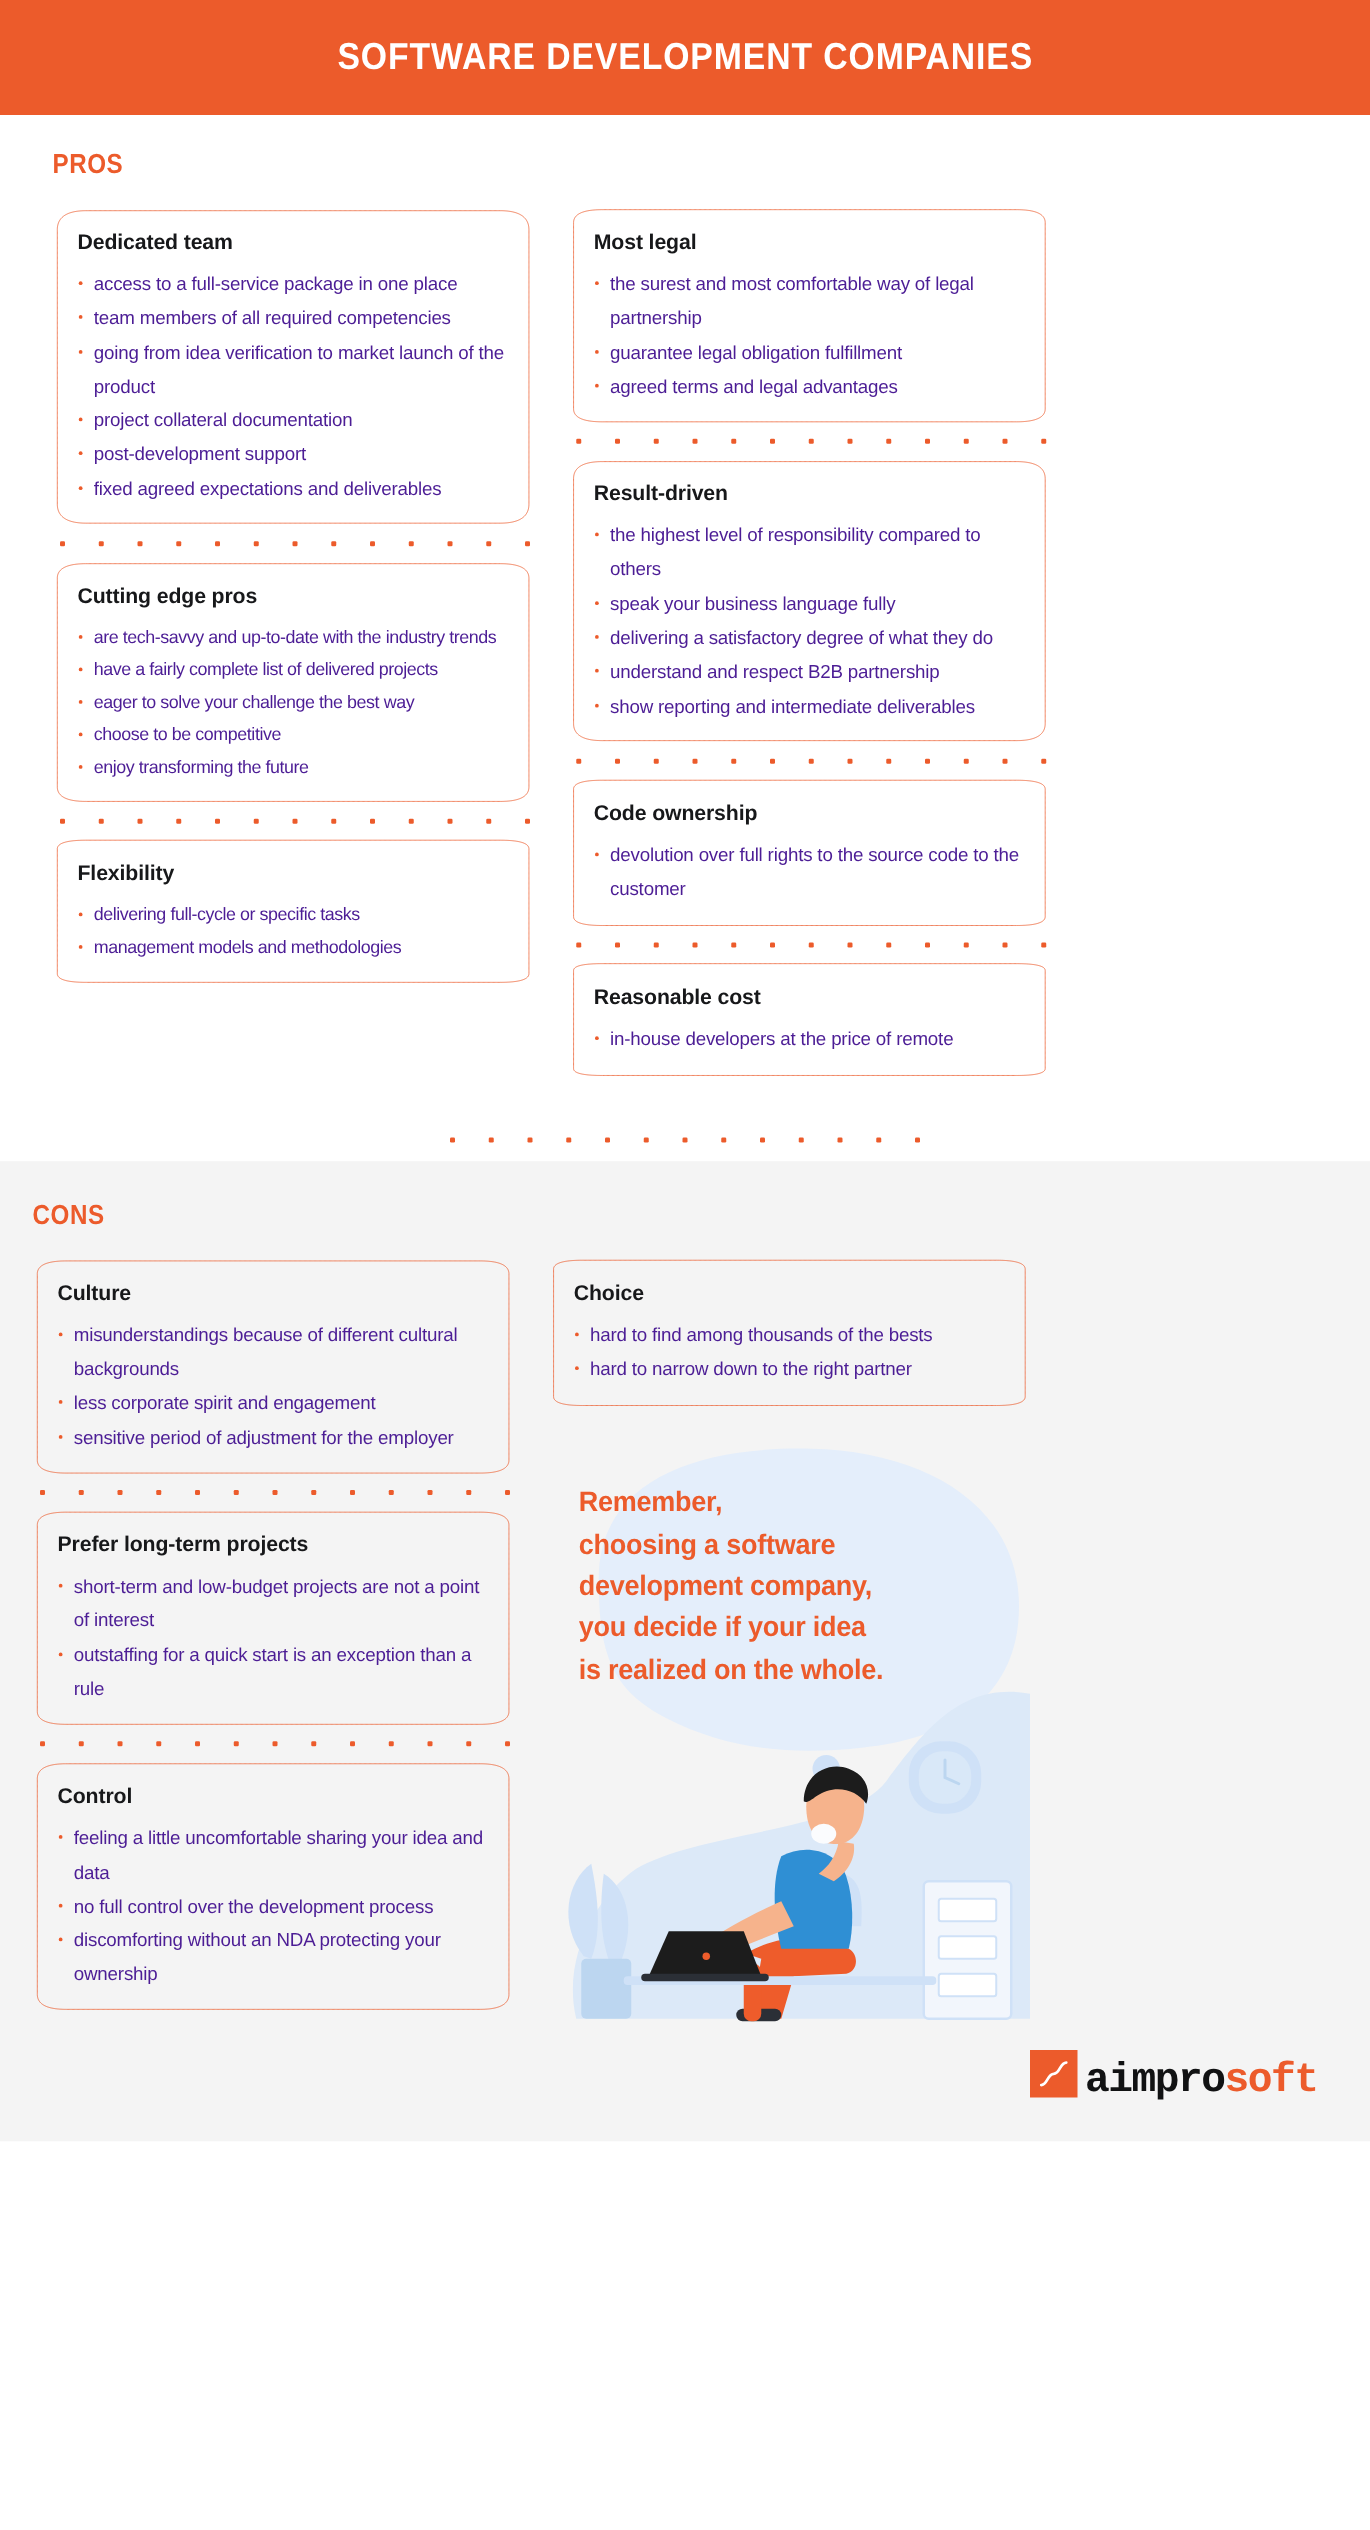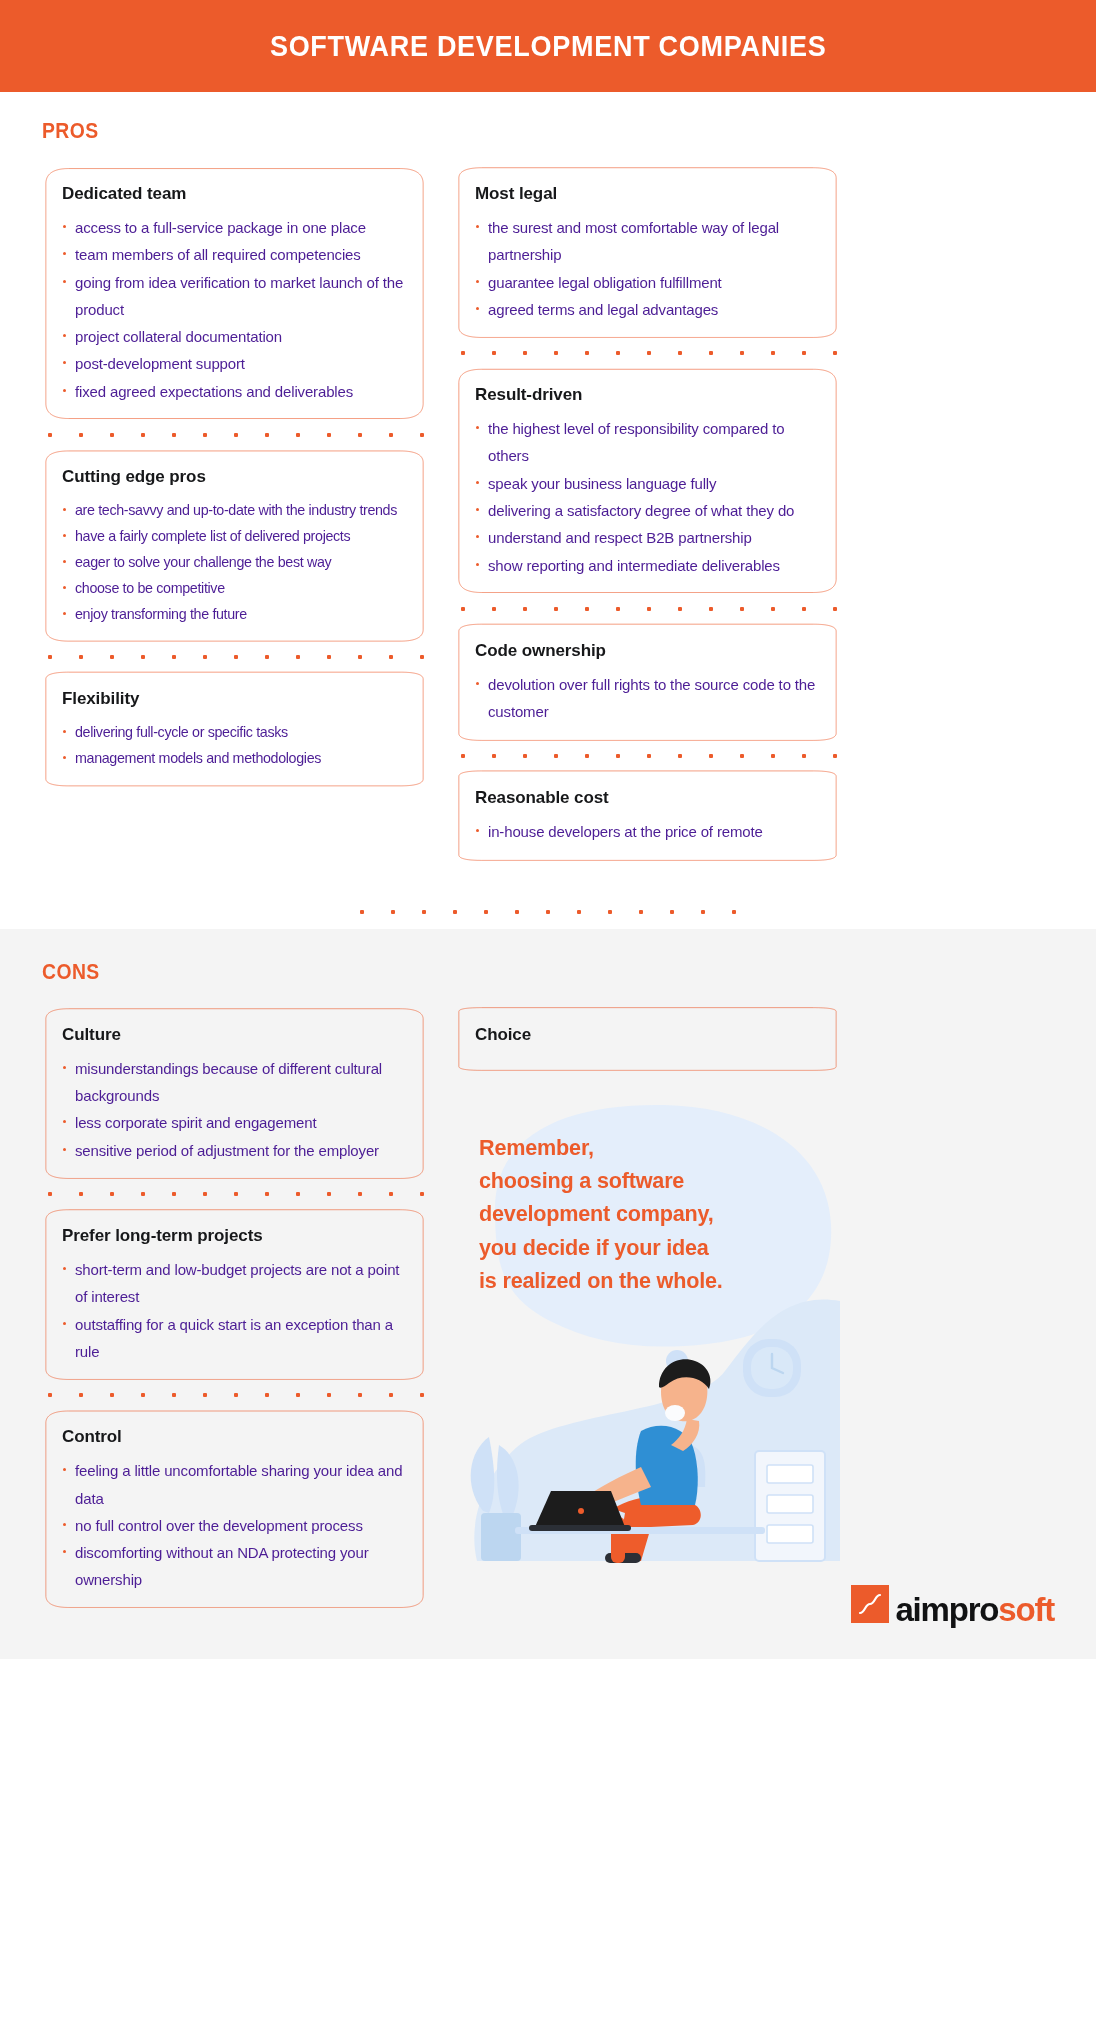--- a/index.html
+++ b/index.html
@@ -30,21 +30,21 @@
     font-weight: bold;
     letter-spacing: 0.8px;
     text-transform: uppercase;
     transform: scaleX(0.90);
     font-family: "Liberation Sans Narrow", "Liberation Sans", sans-serif;
   }
 
   
   .section { position: relative; }
   .section.pros { background: #ffffff; padding: 26px 42px 34px 42px; }
-  .section.cons { background: #f4f4f4; padding: 30px 42px 10px 42px; }
+  .section.cons { background: #f4f4f4; padding: 30px 42px 10px 26px; }
 
   .section-label {
     color: #ec5b2b;
     font-size: 22px;
     font-weight: bold;
     letter-spacing: 0.5px;
     transform: scaleX(0.88);
     transform-origin: left center;
     margin-bottom: 22px;
     font-family: "Liberation Sans Narrow", "Liberation Sans", sans-serif;
@@ -150,21 +150,21 @@
     gap: 6px;
   }
   .logo-mark {
     width: 38px; height: 38px;
     background: #ec5b2b;
   }
   .logo-text {
     font-size: 33px;
     font-weight: bold;
     letter-spacing: -1.2px;
-    font-family: Liberation Sans, sans-serif;
+    font-family: Liberation Mono, monospace;
     margin-top: 12px;
   }
   .logo-text .a { color: #111213; }
   .logo-text .b { color: #ec5b2b; }
 </style>
 </head>
 <body>
 
 <div class="page">
 
@@ -419,20 +419,24 @@
             </ul>
           </div>
         </div>
       <div class="col" id="cons-right">
 
       <div class="card">
             <svg class="frame" preserveAspectRatio="none" viewBox="0 0 100 100">
               <path d="M 7 1 L 93 1 Q 99 1 99 7 L 99 93 Q 99 99 93 99 L 7 99 Q 1 99 1 93 L 1 7 Q 1 1 7 1" fill="none" stroke="#ec5b2b" stroke-width="0.6" vector-effect="non-scaling-stroke" stroke-dasharray="1 0"></path>
             </svg>
             <div class="card-title">Choice</div>
+            <ul>
+              <li>hard to find among thousands of the bests</li>
+              <li>hard to narrow down to the right partner</li>
+            </ul>
           </div>
           <div class="promo">
 <svg class="blob" viewBox="0 0 385 560" preserveAspectRatio="none" aria-hidden="true">
   <path d="M40 120 C40 40 120 14 210 16 C300 18 372 60 376 135 C380 215 320 248 252 255
            C190 262 140 255 95 232 C50 209 40 180 40 120 Z" fill="#e4eefb"></path>
   <circle cx="222" cy="272" r="11" fill="#cfe1f7"></circle>
   <circle cx="244" cy="296" r="7" fill="#cfe1f7"></circle>
   <circle cx="258" cy="318" r="4" fill="#cfe1f7"></circle>
 </svg>
 <div class="quote">Remember,<br>choosing a software<br>development company,<br>you decide if your idea<br>is realized on the whole.</div>

